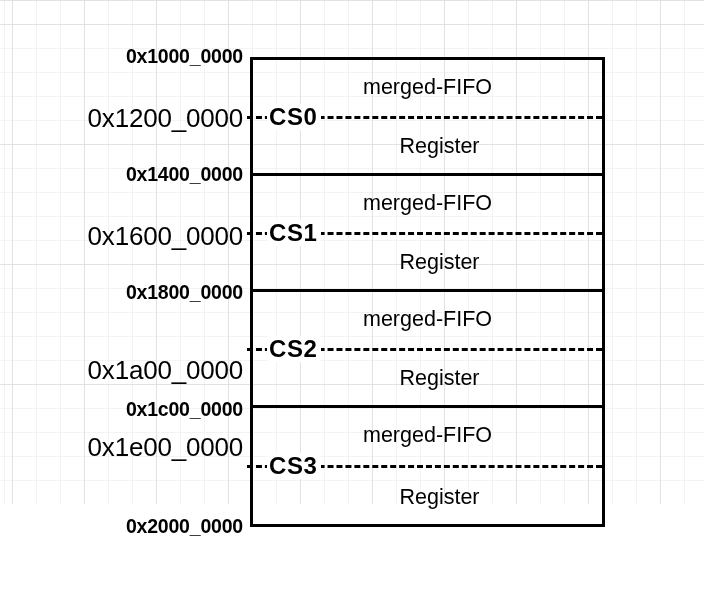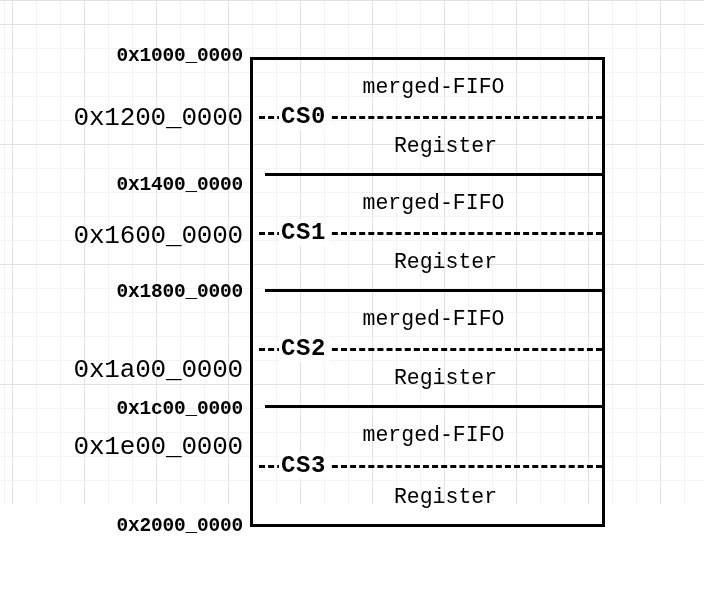--- a/index.html
+++ b/index.html
@@ -27,21 +27,20 @@
       
       repeating-linear-gradient(to bottom,
         #e2e2e2 0px, #e2e2e2 1px, transparent 1px, transparent 120px),
       
       repeating-linear-gradient(to right,
         #f3f3f3 0px, #f3f3f3 1px, transparent 1px, transparent 24px),
       
       repeating-linear-gradient(to bottom,
         #f3f3f3 0px, #f3f3f3 1px, transparent 1px, transparent 24px);
     background-position: 12px 24px, 12px 24px, 12px 24px, 12px 24px;
-    font-family: Liberation Mono, monospace;
   }
 
   
   .addr {
     position: absolute;
     right: 461px;           
     width: 220px;
     text-align: right;
     color: #000000;
     line-height: 1;
@@ -62,21 +61,20 @@
   
   #map-box {
     position: absolute;
     left: 250px;
     top: 57px;
     width: 355px;
     height: 470px;
     border: 3px solid #000000;
     box-sizing: border-box;
     background: transparent;
-    padding-left: 12px;
   }
 
   .region {
     position: relative;
     height: 25%;
     box-sizing: border-box;
     border-bottom: 3px solid #000000;
   }
   .region:last-child { border-bottom: none; }
 
@@ -121,21 +119,21 @@
   }
 </style>
 </head>
 <body>
 
 <div id="canvas">
 
   <div>
     <div class="addr boundary" style="top:57px">0x1000_0000</div>
     <div class="addr middle" style="top:118px">0x1200_0000</div>
-    <div class="addr boundary" style="top:186px">0x1400_0000</div>
+    <div class="addr boundary" style="top:175px">0x1400_0000</div>
     <div class="addr middle" style="top:236px">0x1600_0000</div>
     <div class="addr boundary" style="top:293px">0x1800_0000</div>
     <div class="addr middle" style="top:370px">0x1a00_0000</div>
     <div class="addr boundary" style="top:410px">0x1c00_0000</div>
     <div class="addr middle" style="top:447px">0x1e00_0000</div>
     <div class="addr boundary" style="top:527px">0x2000_0000</div>
   </div>
 
   <div id="map-box">
 

